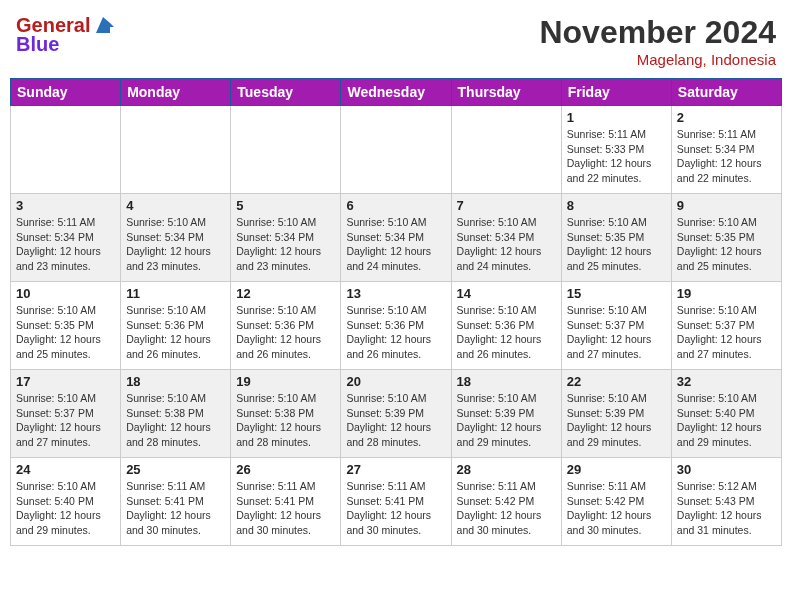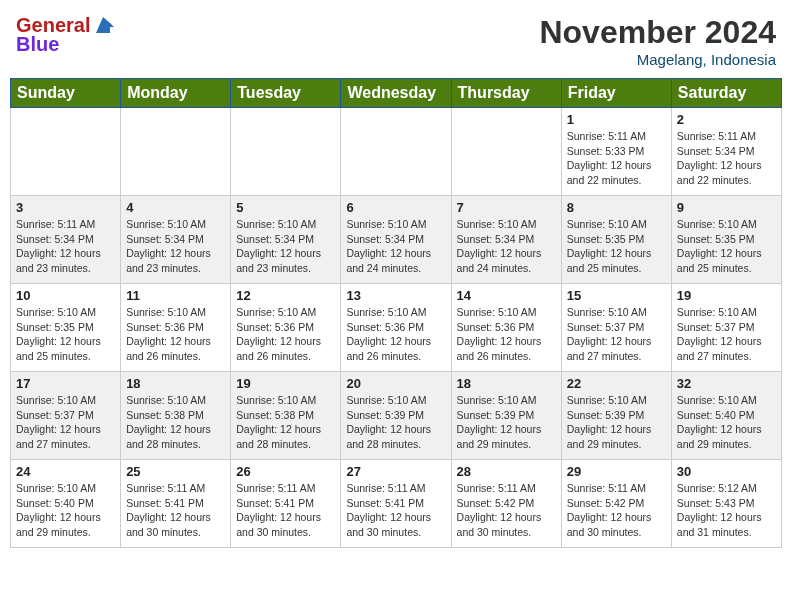--- a/index.html
+++ b/index.html
@@ -30,33 +30,33 @@
     .title-block {
       text-align: right;
     }
     .month-title {
       font-size: 32px;
       font-weight: bold;
       color: #333;
     }
     .location {
       font-size: 15px;
-      color: #0c4a6e;
+      color: #b91c1c;
     }
     .calendar {
       width: 100%;
       border-collapse: collapse;
       table-layout: fixed;
     }
     .calendar th {
-      background-color: #4d7c0f;
+      background-color: #a21caf;
       color: white;
       text-align: left;
       padding: 5px 6px;
-      font-size: 16px;
+      font-size: 14px;
       font-weight: bold;
       border: 1px solid #1a5a9a;
     }
     .calendar td {
       border: 1px solid #ccc;
       vertical-align: top;
       padding: 4px 5px;
       font-size: 10.5px;
       color: #333;
       height: 88px;

